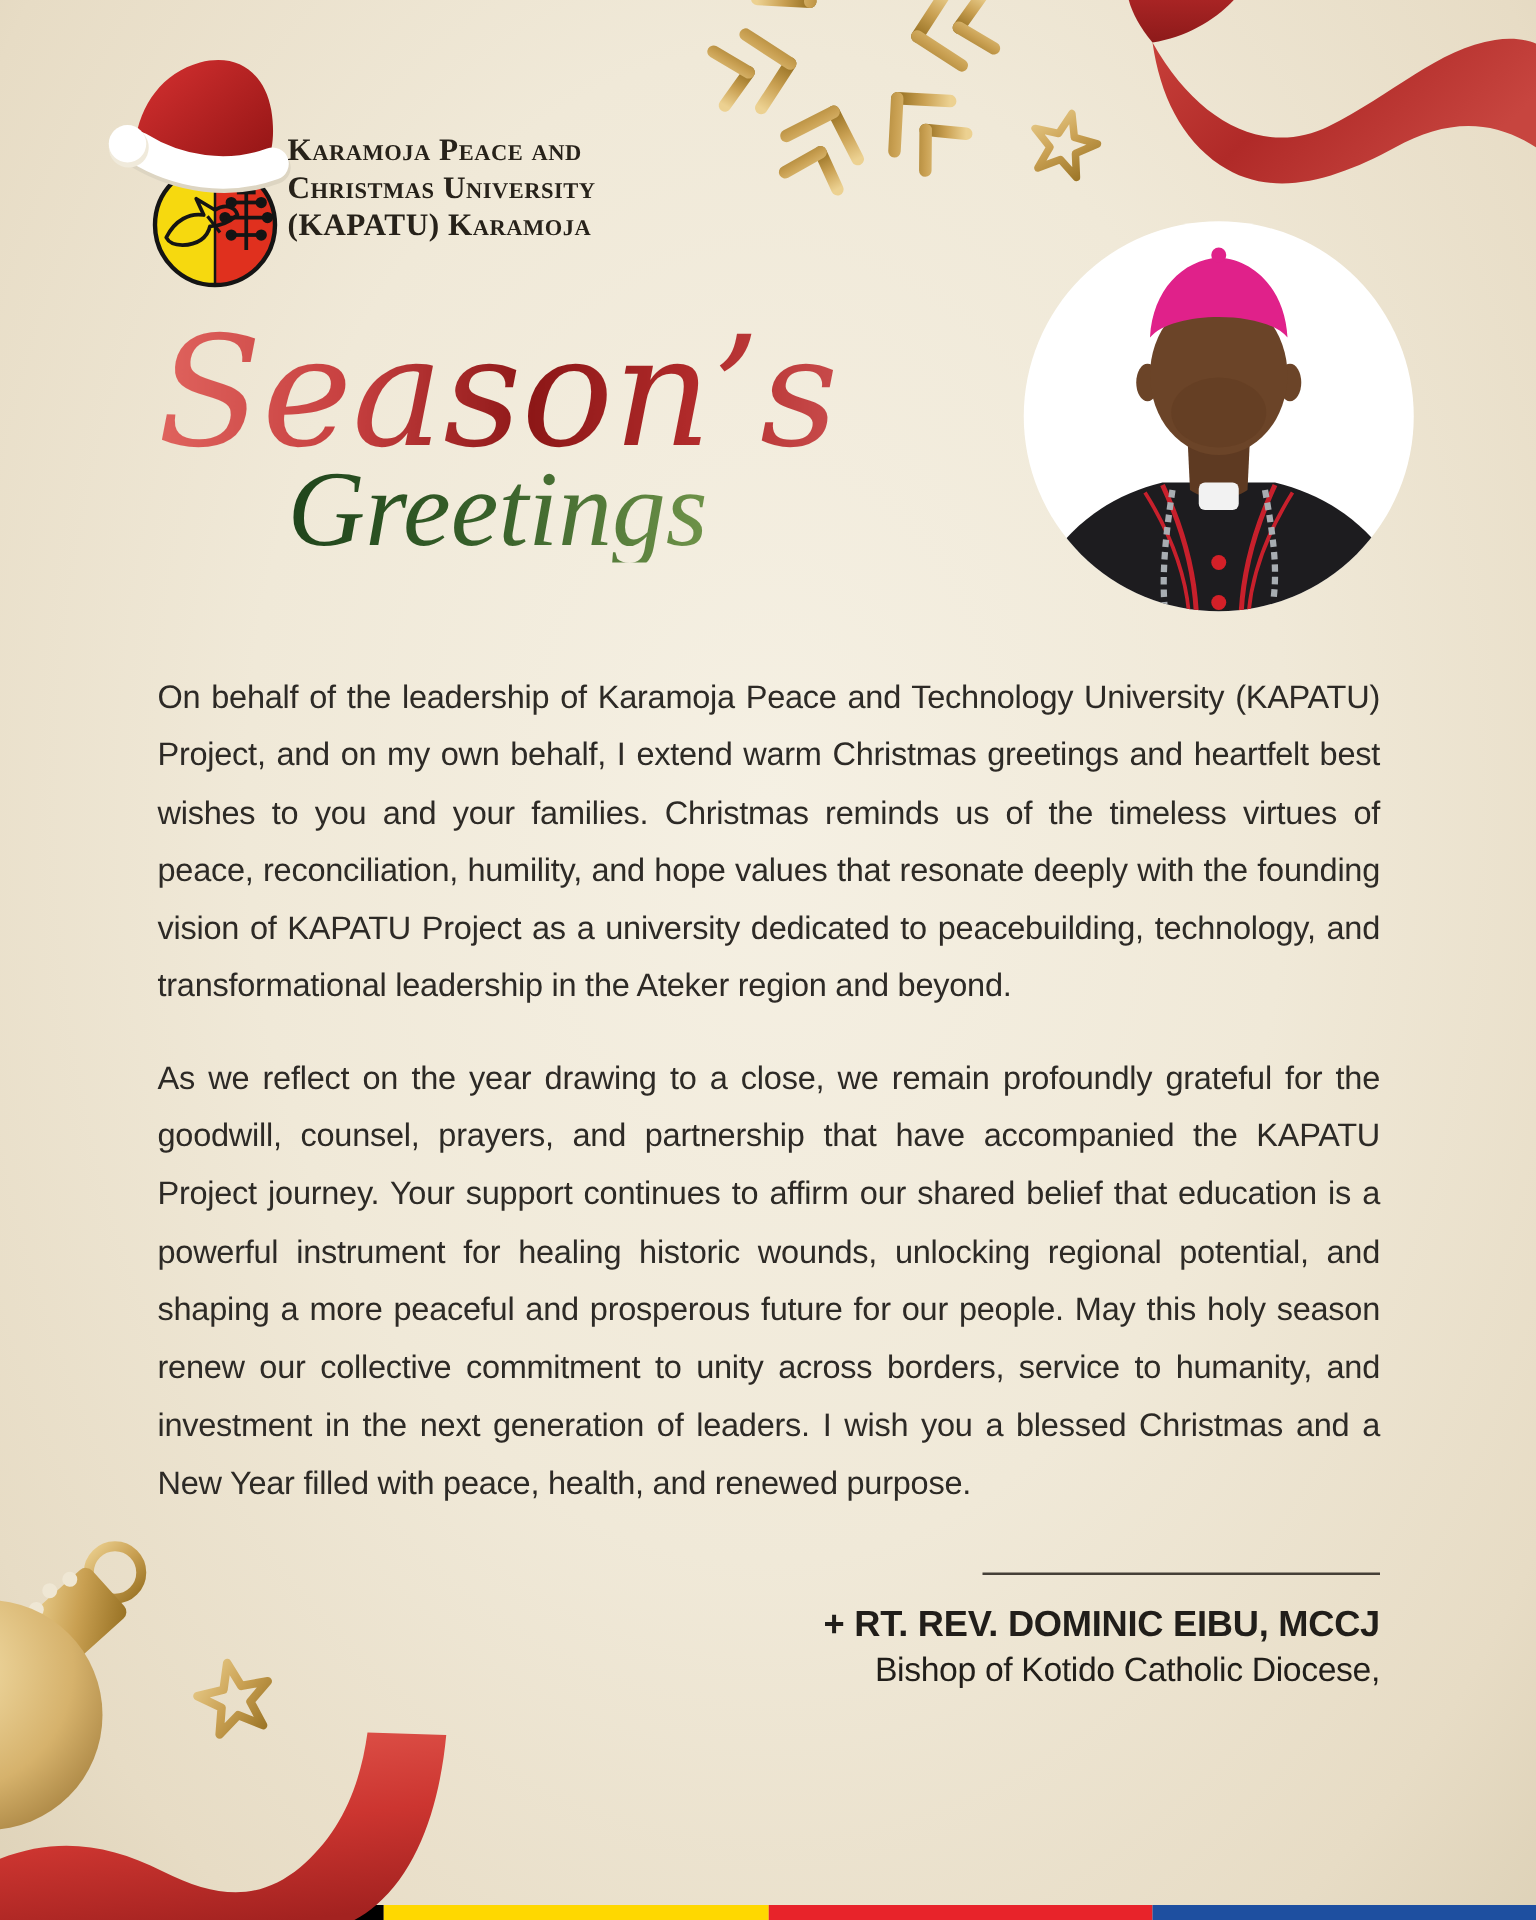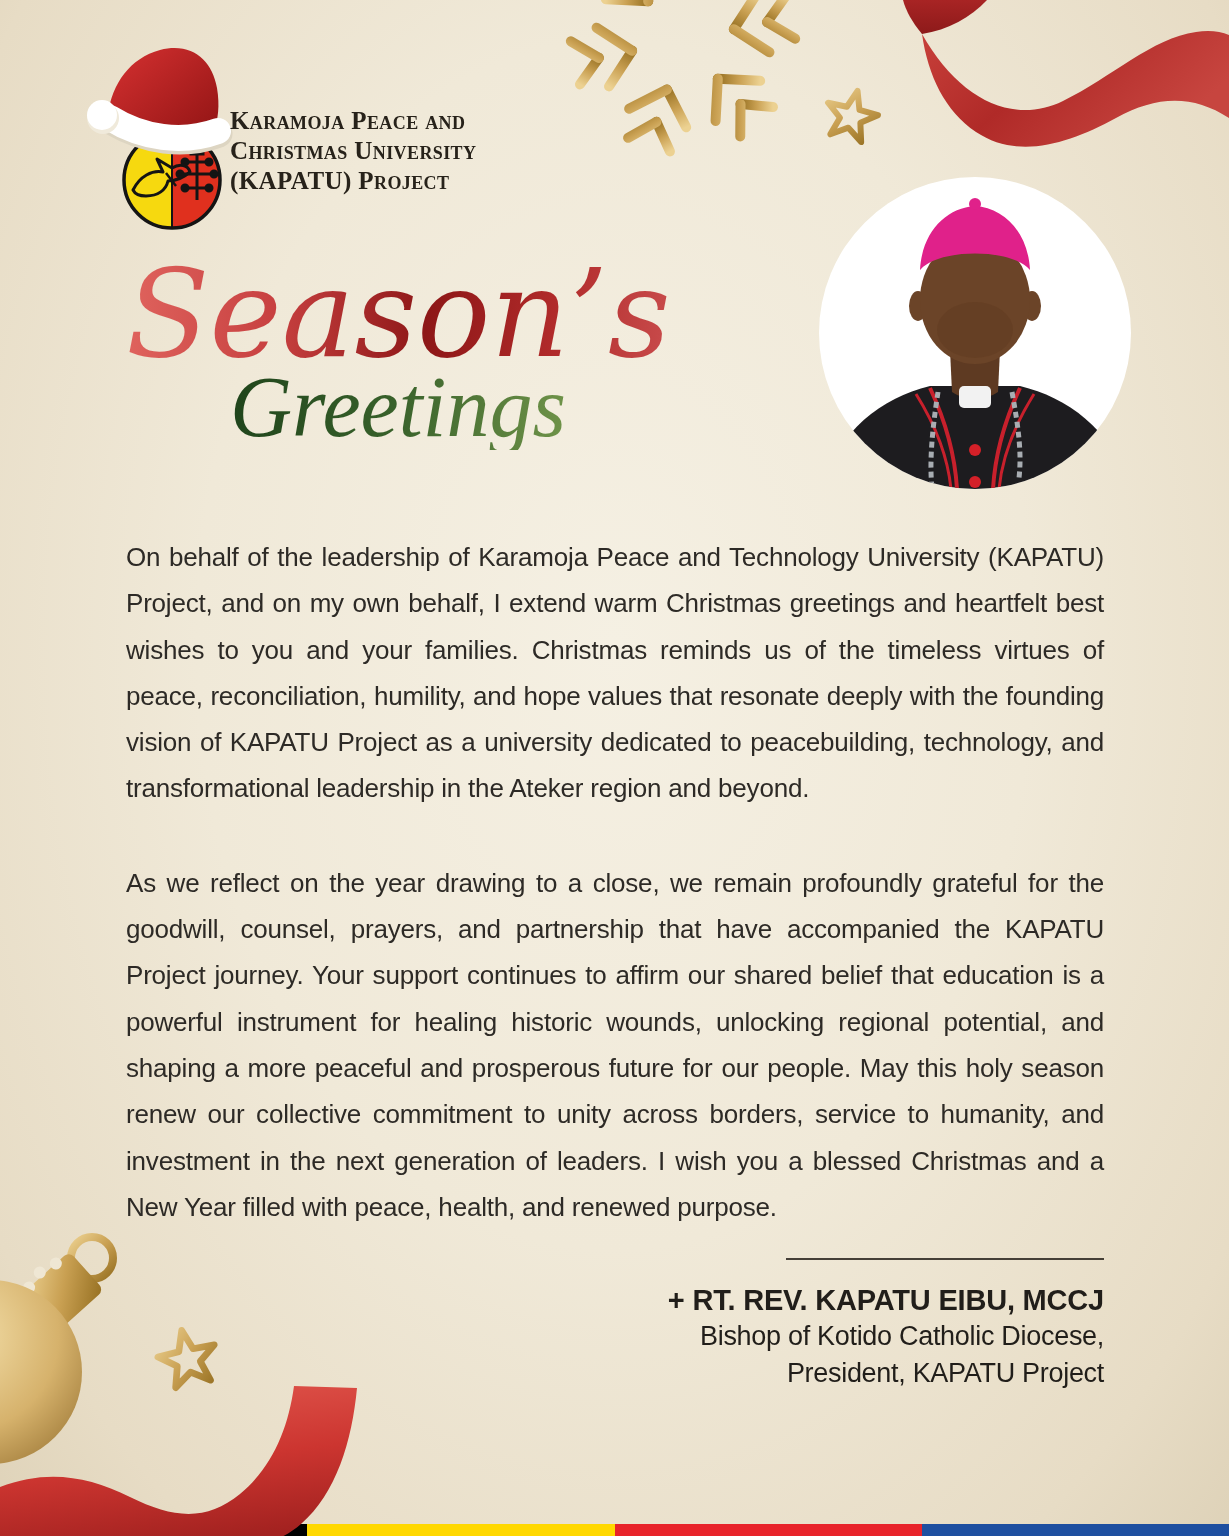--- a/index.html
+++ b/index.html
@@ -50,21 +50,21 @@
     font-style:italic;
   }
 
   .letter{
     position:absolute;left:126px;top:534px;width:978px;
     color:#2d2a26;
     font-size:26px;line-height:46.3px;letter-spacing:-0.2px;
     text-align:justify;
   }
   .letter p{margin:0;}
-  .letter .p2{margin-top:48px;}
+  .letter .p2{margin-top:27px;}
   .letter .closing{text-align:left;}
 
   .signature{
     position:absolute;right:125px;top:1258px;width:460px;
     text-align:right;color:#211e1a;
   }
   .sig-rule{
     border:none;border-top:2.5px solid #453f37;
     width:318px;margin:0 0 22px auto;
   }
@@ -226,34 +226,33 @@
                L357,1388 C352,1441 336,1494 301,1524 C272,1549 232,1554 192,1542 C150,1556 98,1558 58,1546
                C30,1553 6,1550 -12,1542 Z" fill="url(#ribbonGrad2)"></path>
     </g>
   </svg>
 
   <div class="content">
 
     <div class="org-name">
       <div>Karamoja Peace and</div>
       <div>Christmas University</div>
-      <div>(KAPATU) Project</div>
+      <div>(KAPATU) Karamoja</div>
     </div>
 
     <div class="title">
       <div><span class="t1">Season’s</span></div>
       <div><span class="t2">Greetings</span></div>
     </div>
 
     <div class="letter">
       <p class="p1">On behalf of the leadership of Karamoja Peace and Technology University (KAPATU) Project, and on my own behalf, I extend warm Christmas greetings and heartfelt best wishes to you and your families. Christmas reminds us of the timeless virtues of peace, reconciliation, humility, and hope values that resonate deeply with the founding vision of KAPATU Project as a university dedicated to peacebuilding, technology, and transformational leadership in the Ateker region and beyond.</p>
       <p class="p2">As we reflect on the year drawing to a close, we remain profoundly grateful for the goodwill, counsel, prayers, and partnership that have accompanied the KAPATU Project journey. Your support continues to affirm our shared belief that education is a powerful instrument for healing historic wounds, unlocking regional potential, and shaping a more peaceful and prosperous future for our people. May this holy season renew our collective commitment to unity across borders, service to humanity, and investment in the next generation of leaders. I wish you a blessed Christmas and a New Year filled with peace, health, and renewed purpose.</p>
     </div>
 
     <div class="signature">
       <hr class="sig-rule">
-      <div class="sig-name">+ RT. REV. KAPATU EIBU, MCCJ</div>
+      <div class="sig-name">+ RT. REV. DOMINIC EIBU, MCCJ</div>
       <div class="sig-title">Bishop of Kotido Catholic Diocese,</div>
-      <div class="sig-title">President, KAPATU Project</div>
     </div>
 
   </div>
 </div>
 
 </body></html>

